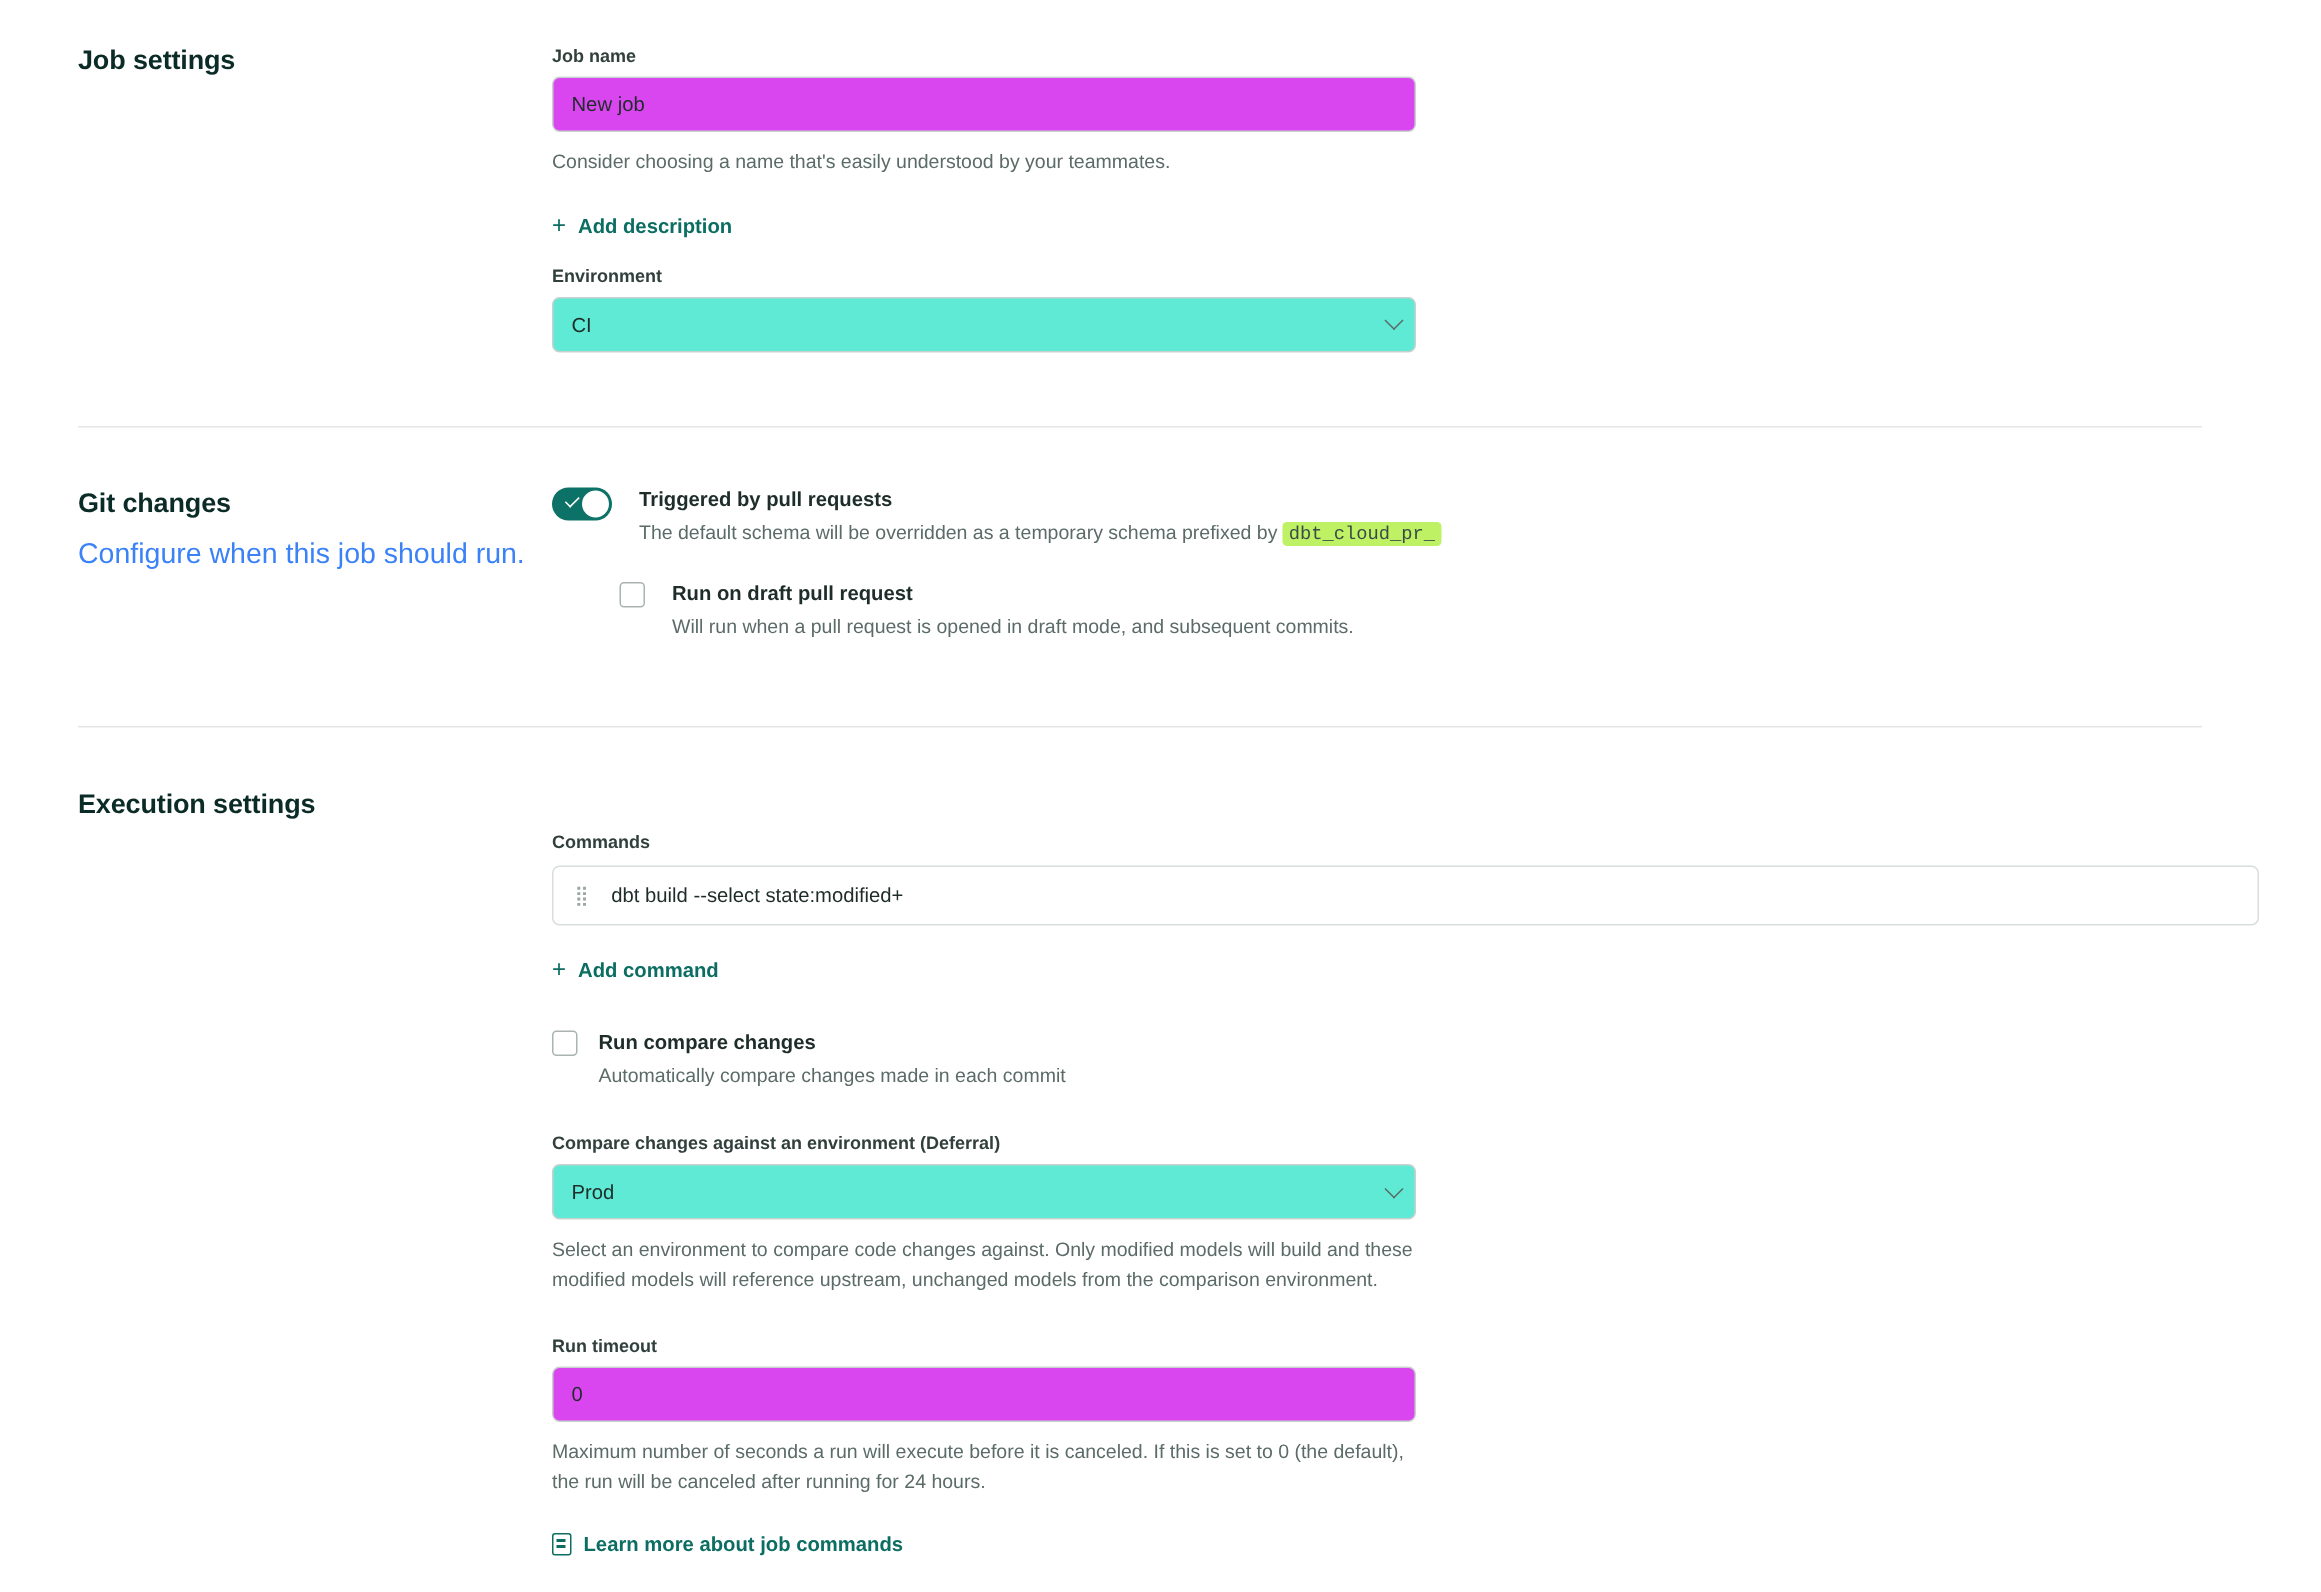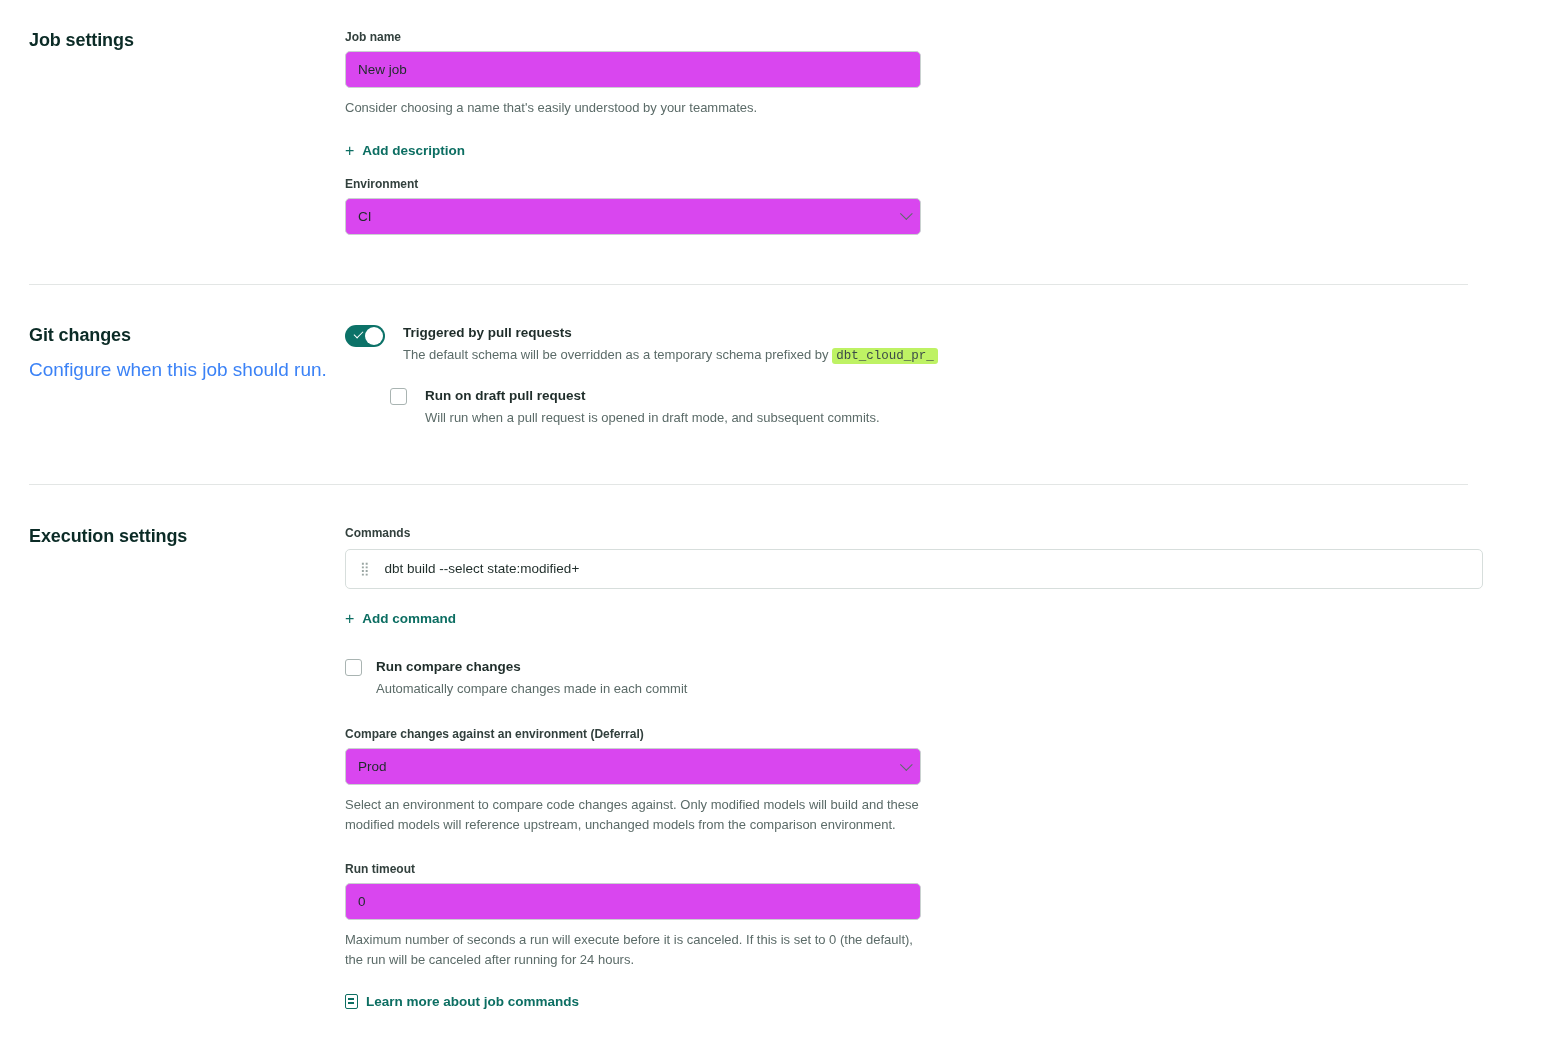--- a/index.html
+++ b/index.html
@@ -4,21 +4,21 @@
 <style>
   * { box-sizing: border-box; }
   html, body {
     margin: 0; padding: 0;
     width: 1547px; height: 1061px;
     background: #ffffff;
     font-family: "Liberation Sans", sans-serif;
     color: #1f2d2a;
     overflow: hidden;
   }
-  .page { position: relative; width: 1497px; height: 1061px; }
+  .page { position: relative; width: 1497px; height: 1061px; padding-left: 23px; }
 
   .section { display: flex; padding: 0; }
   .section-left { width: 345px; flex: 0 0 345px; padding-left: 29px; padding-top: 0; }
   .section-right { flex: 1; }
 
   .section-title {
     font-size: 18px;
     font-weight: bold;
     color: #0b2b26;
     letter-spacing: -0.1px;
@@ -90,21 +90,21 @@
 
   .select-wrap {
     position: relative;
     width: 576px;
   }
   .select-box {
     width: 576px;
     height: 37px;
     border: 1px solid #c9d1cf;
     border-radius: 5px;
-    background: #d946ef;
+    background: #5eead4;
     font-size: 13.5px;
     color: #1f2d2a;
     padding: 0 12px;
     display: flex;
     align-items: center;
   }
   .chev {
     position: absolute;
     right: 14px;
     top: 50%;
@@ -275,21 +275,21 @@
     </div>
   </div>
 
   <div class="divider" style="margin-top:56px;"></div>
 
   <div class="section" style="padding-top:41px;">
     <div class="section-left">
       <h2 class="section-title">Execution settings</h2>
     </div>
     <div class="section-right" style="padding-right:29px;">
-      <label class="field-label" style="margin-bottom:9px;">Commands</label>
+      <label class="field-label" style="margin-bottom:9px;margin-top:28px;">Commands</label>
 
       <div class="command-row">
         <span class="grip">⣿</span>
         <span class="command-text">dbt build --select state:modified+</span>
       </div>
 
       <div style="margin-top:21px;">
         <button class="link-btn">
           <span class="plus">+</span>
           <span>Add command</span>

